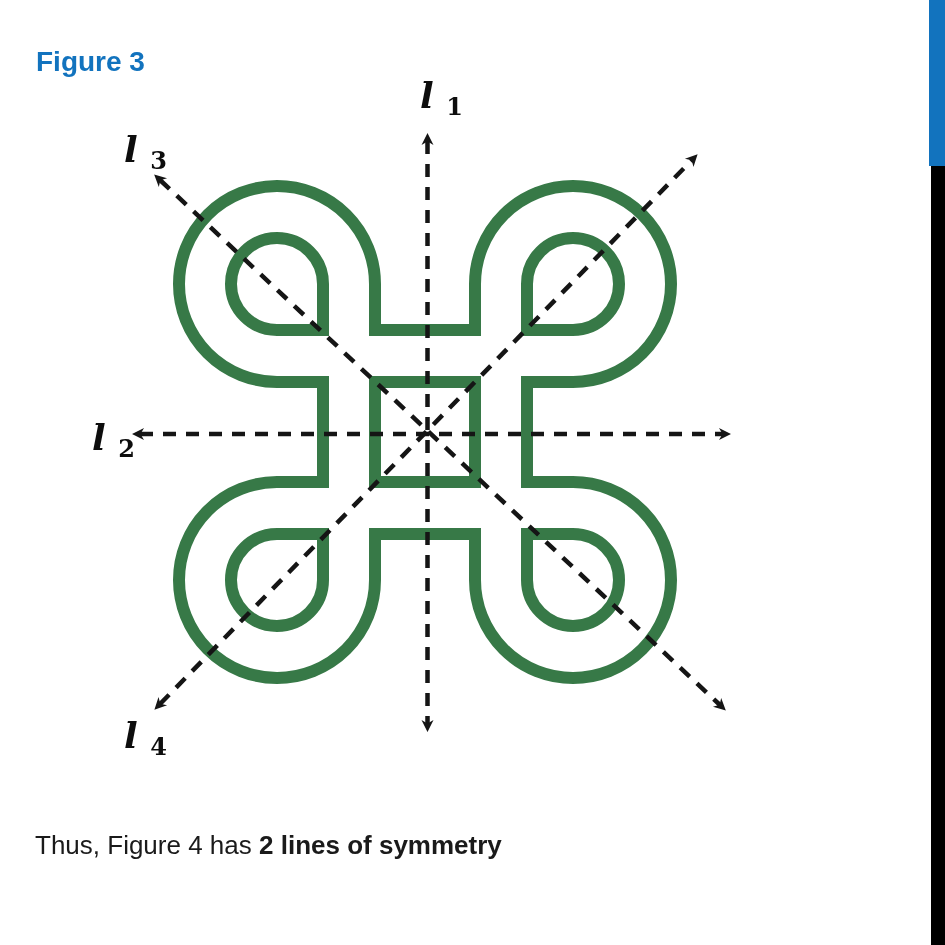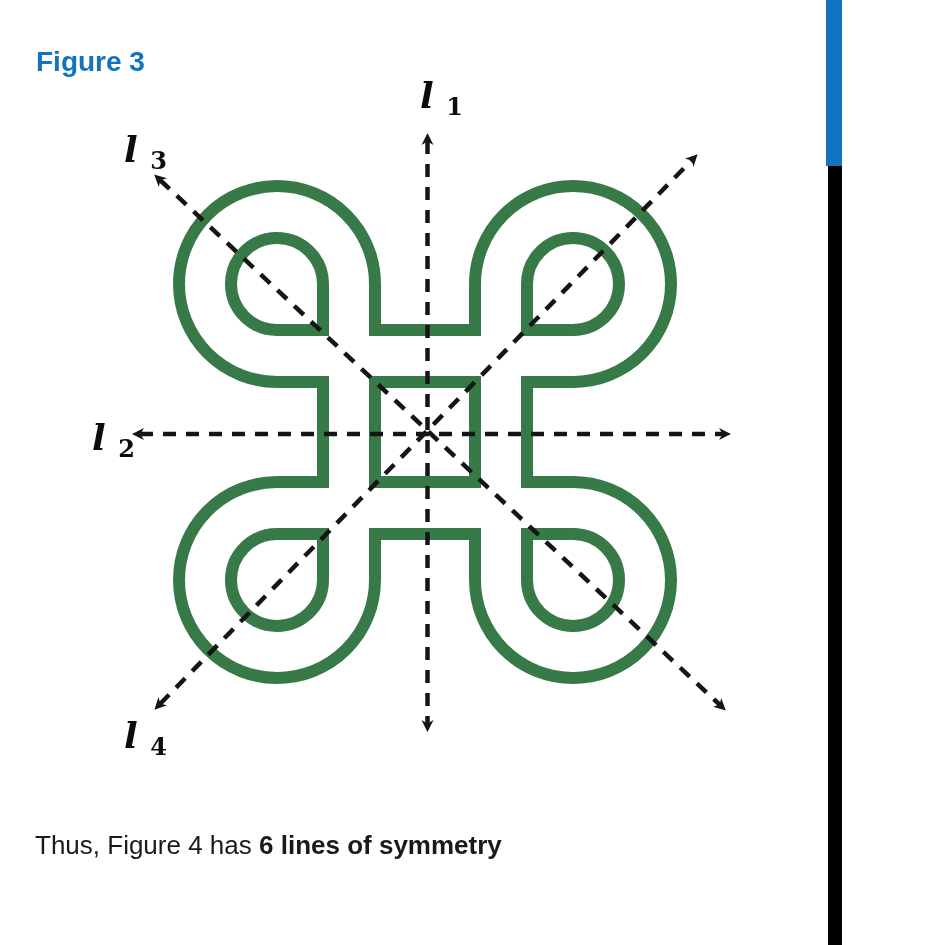--- a/index.html
+++ b/index.html
@@ -6,21 +6,21 @@
     margin: 0;
     padding: 0;
     width: 945px;
     height: 945px;
     background: #ffffff;
     overflow: hidden;
     font-family: "Liberation Sans", sans-serif;
   }
   .stage {
     position: relative;
-    width: 842px;
+    width: 945px;
     height: 945px;
     background: #ffffff;
   }
   .figure-label {
     position: absolute;
     left: 36px;
     top: 46px;
     font-size: 28px;
     font-weight: 700;
     color: #1273be;
@@ -141,16 +141,16 @@
       <tspan>l</tspan>
       <tspan class="sub" dy="7">3</tspan>
     </text>
     <text class="line-label" x="124" y="748">
       <tspan>l</tspan>
       <tspan class="sub" dy="7">4</tspan>
     </text>
   </svg>
 
   <div class="caption">
-    <span>Thus, Figure 4 has </span><span class="bold">6 lines of symmetry</span>
+    <span>Thus, Figure 4 has </span><span class="bold">2 lines of symmetry</span>
   </div>
 
 </div>
 
 </body></html>

